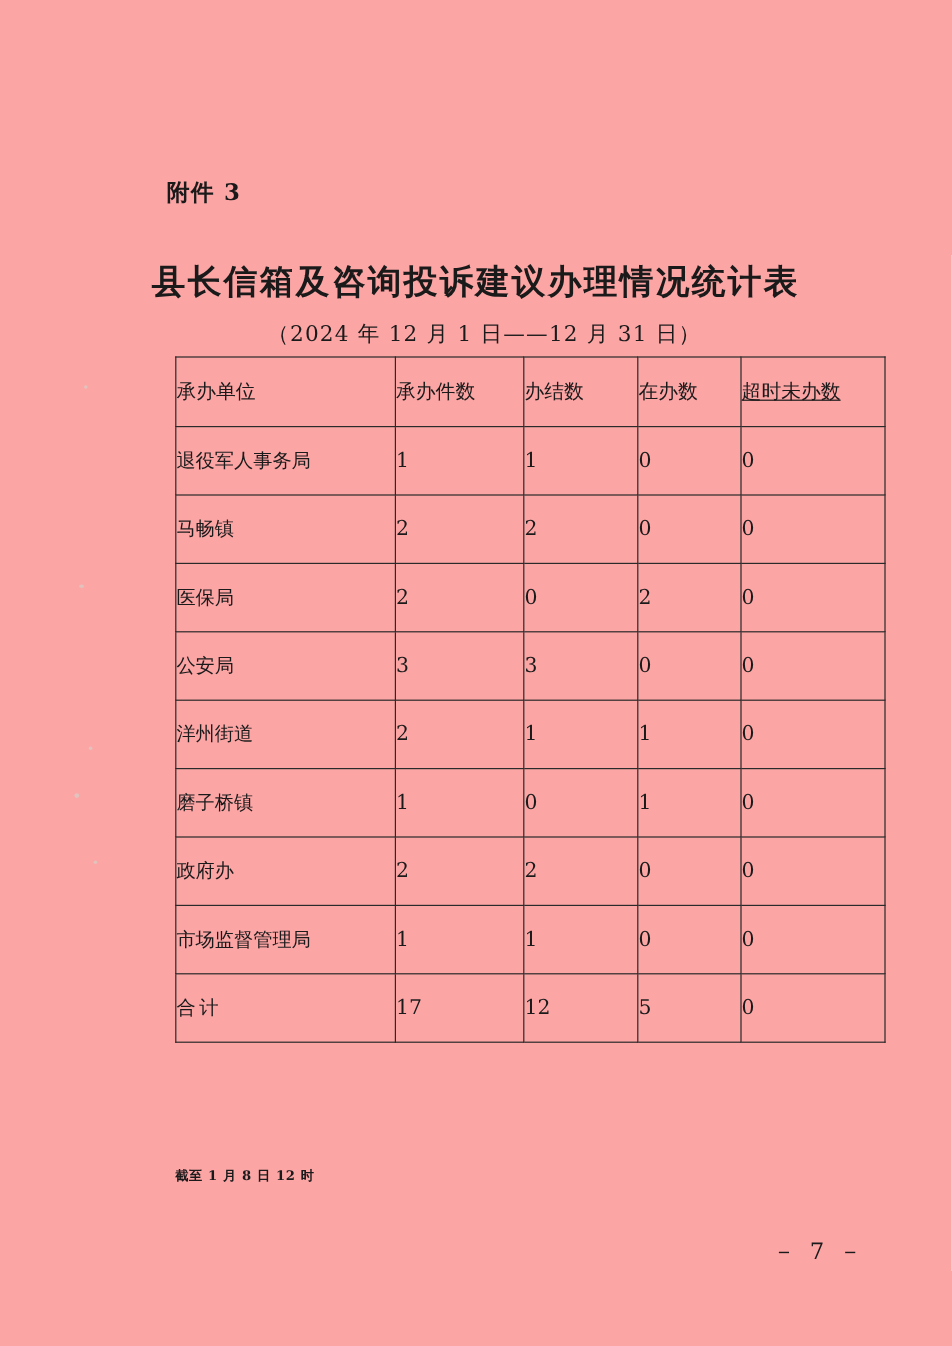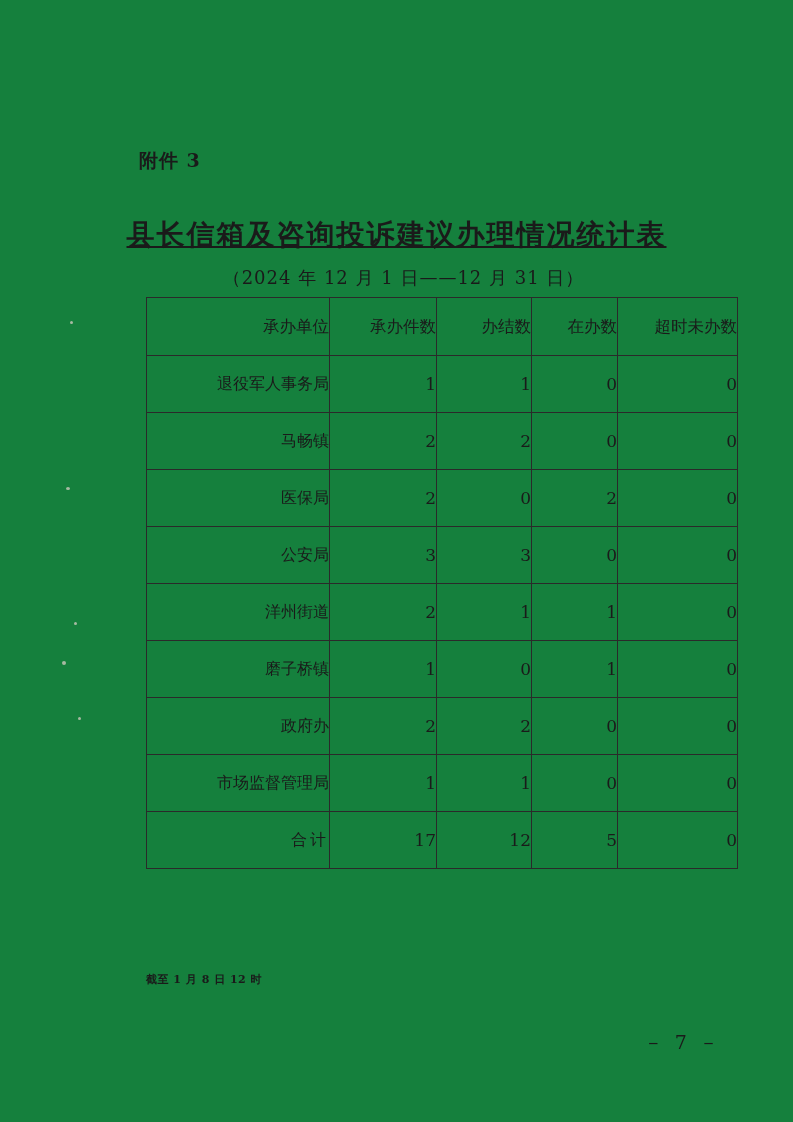--- a/index.html
+++ b/index.html
@@ -11,21 +11,21 @@
     height: 1122px;
     background: #fdfdfb;
     font-family: "DejaVu Serif", "Liberation Serif", serif;
     color: #1a1a1a;
     position: relative;
     overflow: hidden;
   }
   .page {
     position: absolute;
     inset: 0;
-    background: #15803d;
+    background: #fca5a5;
   }
   
   .speck {
     position: absolute;
     background: #d8ccc4;
     border-radius: 50%;
     opacity: .75;
   }
   .attachment-label {
     position: absolute;
@@ -39,21 +39,20 @@
   .doc-title {
     position: absolute;
     left: 0;
     right: 0;
     top: 216px;
     text-align: center;
     font-size: 28px;
     font-weight: bold;
     letter-spacing: 2px;
     font-family: "DejaVu Serif", "Liberation Serif", serif;
-    text-decoration: underline;
   }
   .doc-subtitle {
     position: absolute;
     left: 14px;
     right: 0;
     top: 266px;
     text-align: center;
     font-size: 18px;
     letter-spacing: 1px;
     font-family: "DejaVu Serif", "Liberation Serif", serif;
@@ -61,36 +60,36 @@
   table.stat-table {
     position: absolute;
     left: 146px;
     top: 297px;
     width: 586px;
     border-collapse: collapse;
     table-layout: fixed;
   }
   table.stat-table td {
     border: 1px solid #2a2a2a;
-    text-align: right;
+    text-align: left;
     vertical-align: middle;
     font-size: 16px;
     height: 56px;
     padding: 0;
     font-family: "DejaVu Serif", "Liberation Serif", serif;
   }
   table.stat-table tr.header-row td {
     font-size: 16.5px;
     height: 57px;
   }
   table.stat-table td.col-unit { width: 182px; }
   table.stat-table td.col-n1 { width: 106px; }
   table.stat-table td.col-n2 { width: 94px; }
   table.stat-table td.col-n3 { width: 85px; }
-  table.stat-table td.col-n4 { width: 119px; }
+  table.stat-table td.col-n4 { width: 119px; text-decoration: underline; }
   table.stat-table td.num {
     font-size: 17px;
     font-family: "DejaVu Serif", "Liberation Serif", serif;
   }
   tr.total-row td {
     letter-spacing: 3px;
   }
   tr.total-row td.num { letter-spacing: 0; }
   .footnote {
     position: absolute;

